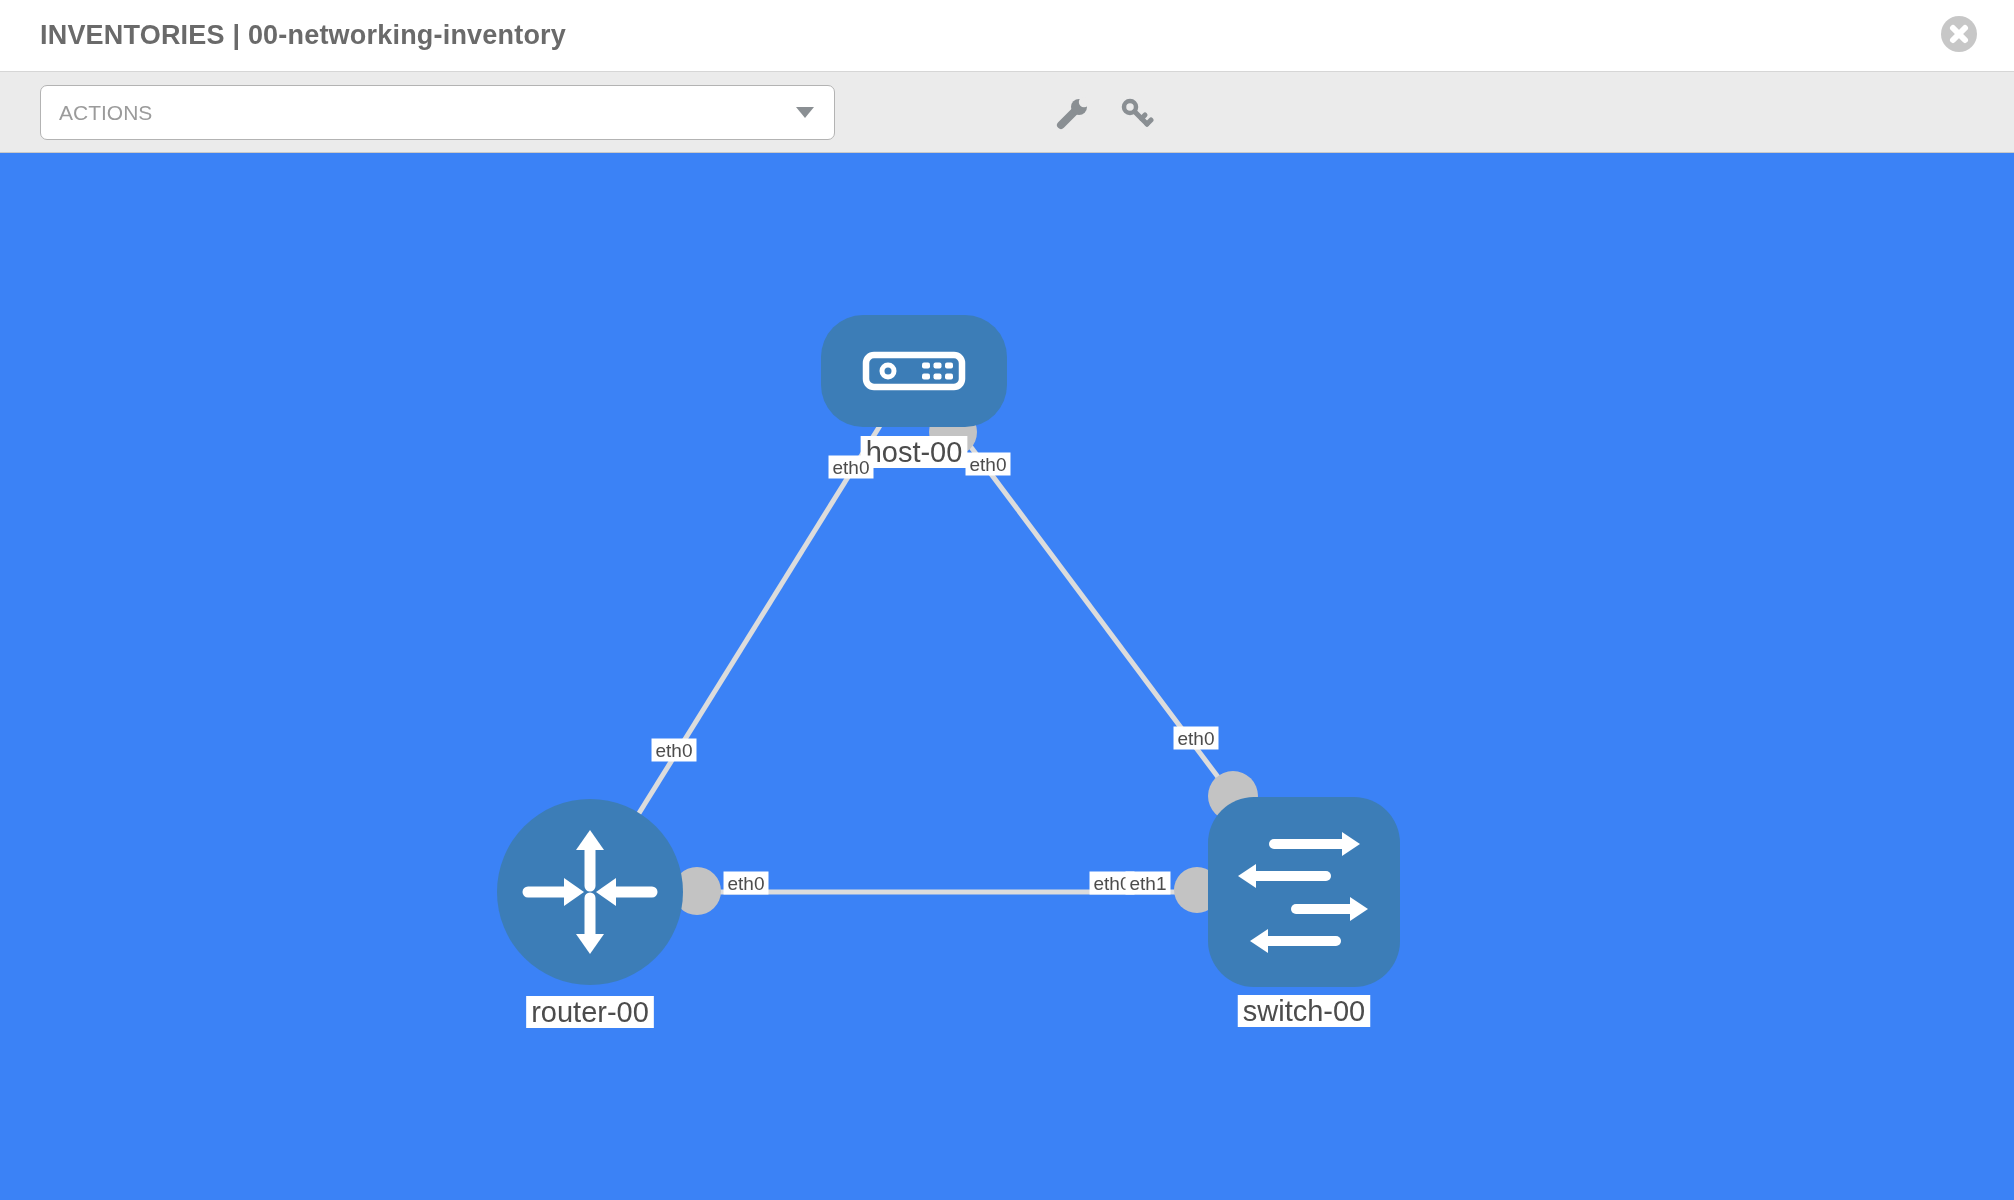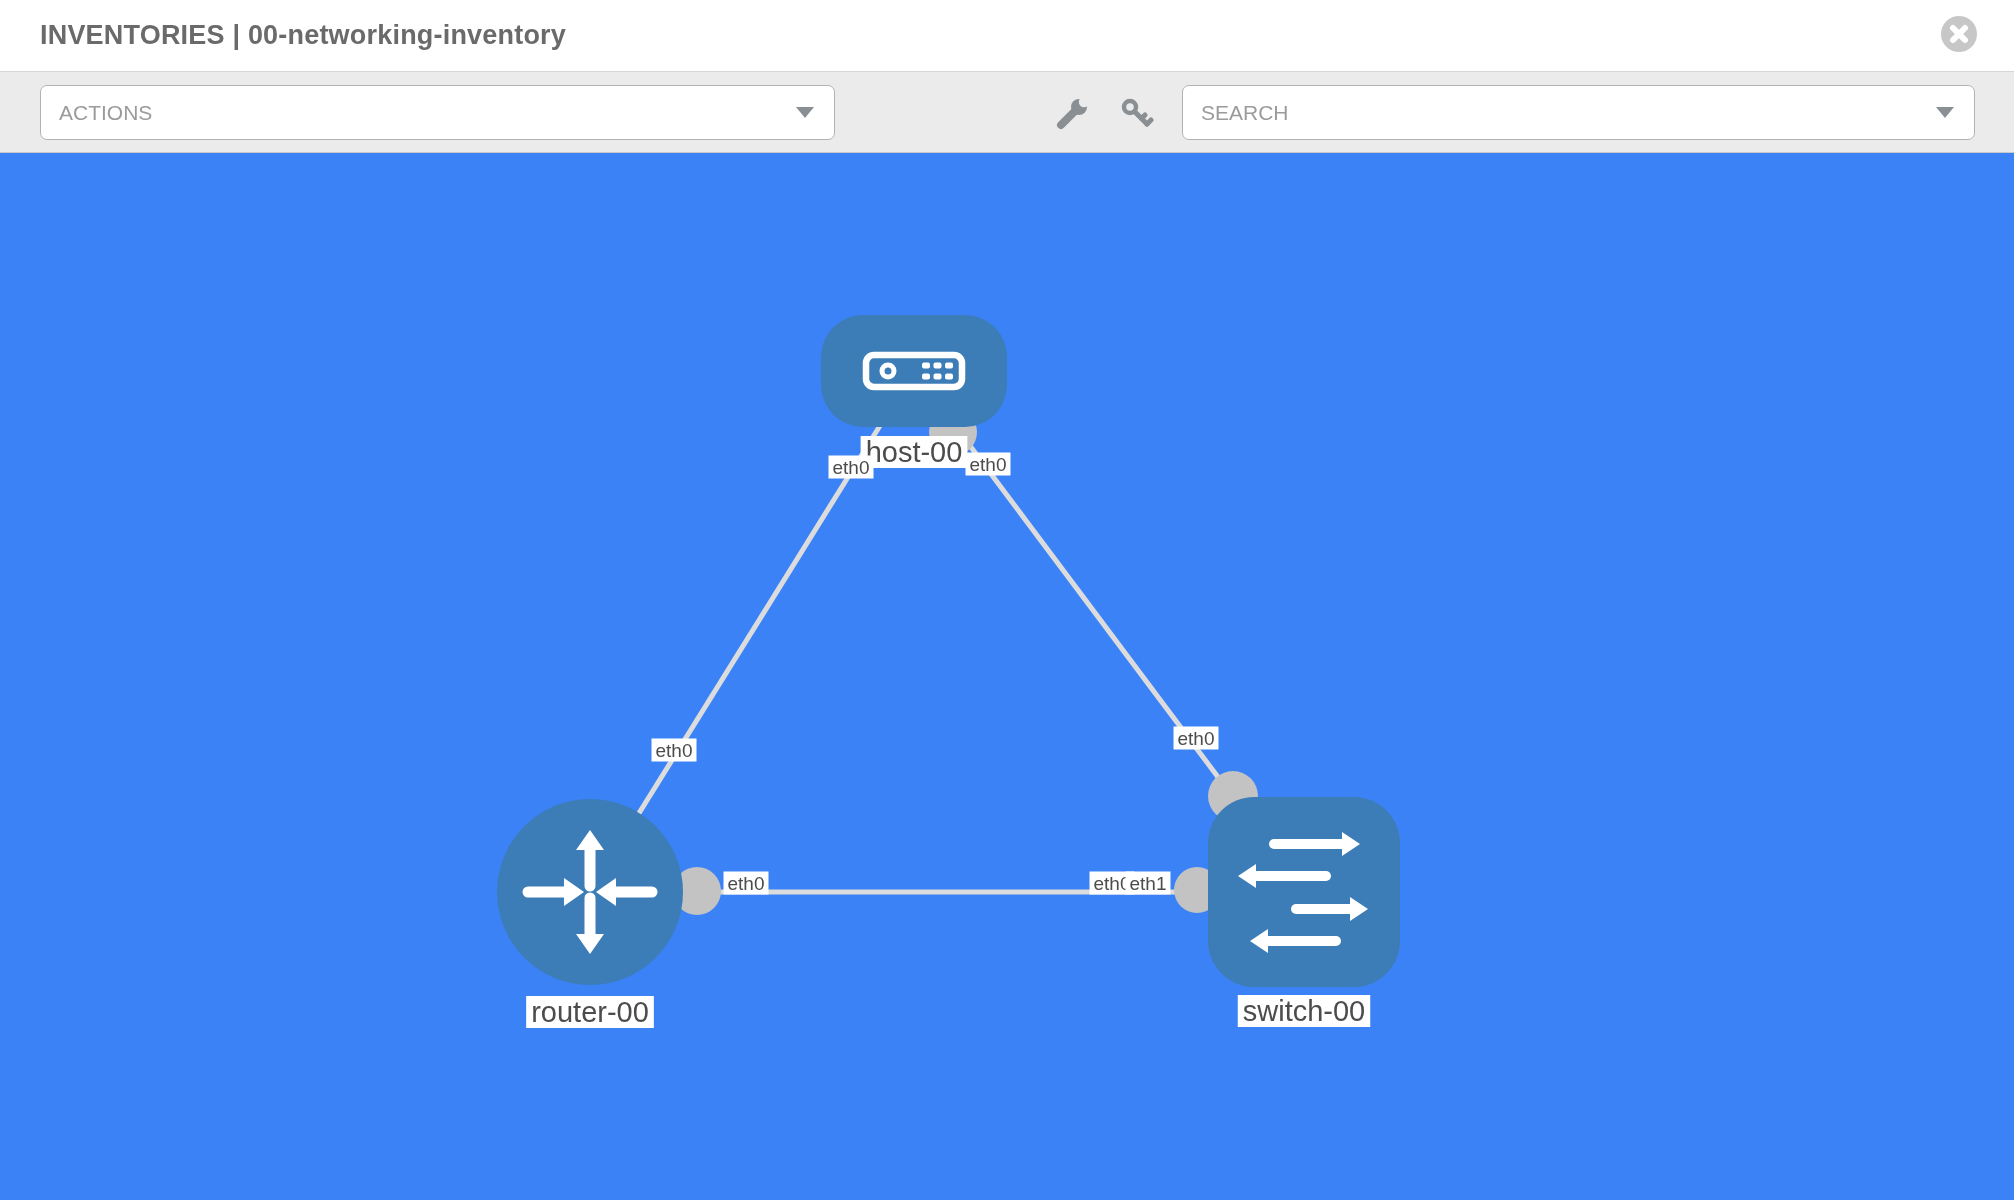--- a/index.html
+++ b/index.html
@@ -65,24 +65,20 @@
     </button>
     <button class="tool-btn tb-key">
       <svg width="34" height="34" viewBox="0 0 34 34">
         <circle cx="10" cy="10" r="6" fill="none" stroke="#8a8f93" stroke-width="4.5"></circle>
         <line x1="14.5" y1="14.5" x2="27" y2="27" stroke="#8a8f93" stroke-width="5" stroke-linecap="round"></line>
         <line x1="27" y1="27" x2="31" y2="23" stroke="#8a8f93" stroke-width="5" stroke-linecap="round"></line>
         <line x1="21.5" y1="21.5" x2="25" y2="18" stroke="#8a8f93" stroke-width="5" stroke-linecap="round"></line>
       </svg>
     </button>
 
-    <div class="select sel-search">
-      <span class="lbl">SEARCH</span>
-      <span class="caret"></span>
-    </div>
   </div>
 
   <div class="canvas" style="background: #3b82f6;">
     <svg id="topo" width="2014" height="1047" viewBox="0 153 2014 1047">
         <line x1="914" y1="371" x2="590" y2="892" stroke="#dcdcdc" stroke-width="5"></line>
         <line x1="914" y1="371" x2="1304" y2="892" stroke="#dcdcdc" stroke-width="5"></line>
         <line x1="590" y1="892" x2="1304" y2="892" stroke="#dcdcdc" stroke-width="5"></line>
         <circle cx="953" cy="432" r="24" fill="#c3c3c3"></circle>
         <circle cx="697" cy="891" r="24" fill="#c3c3c3"></circle>
         <circle cx="1197" cy="890" r="23" fill="#c3c3c3"></circle>

